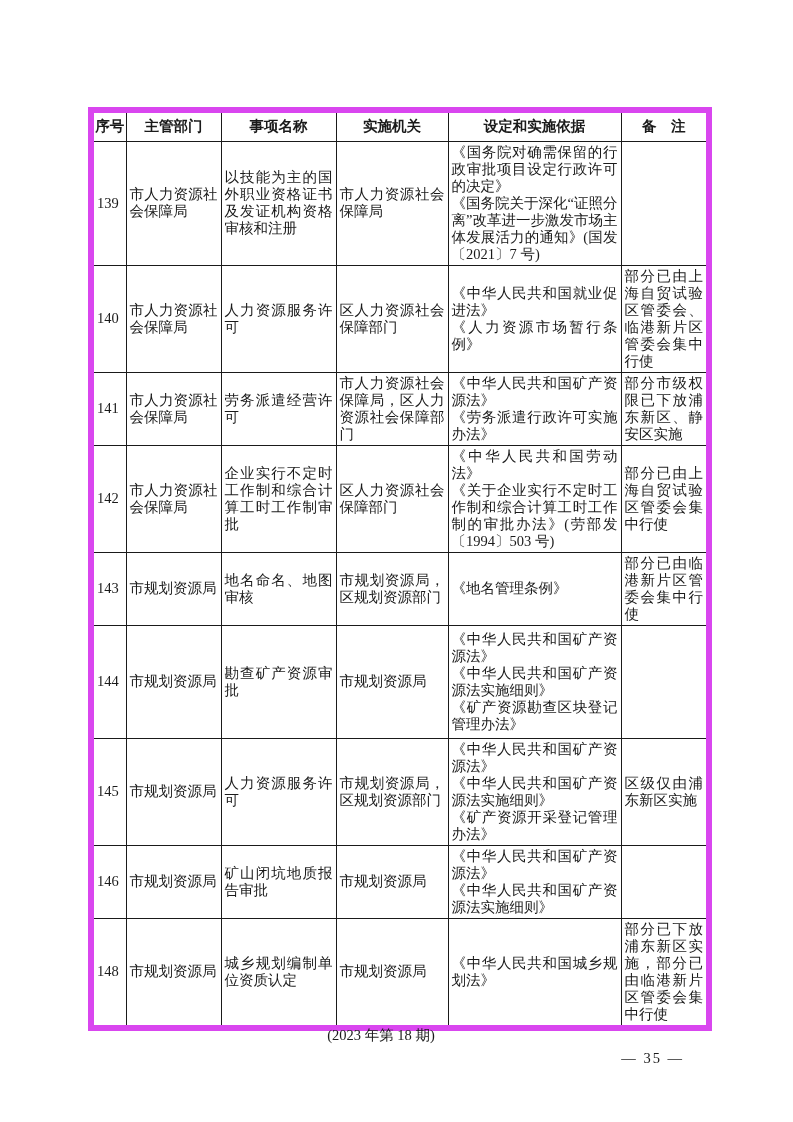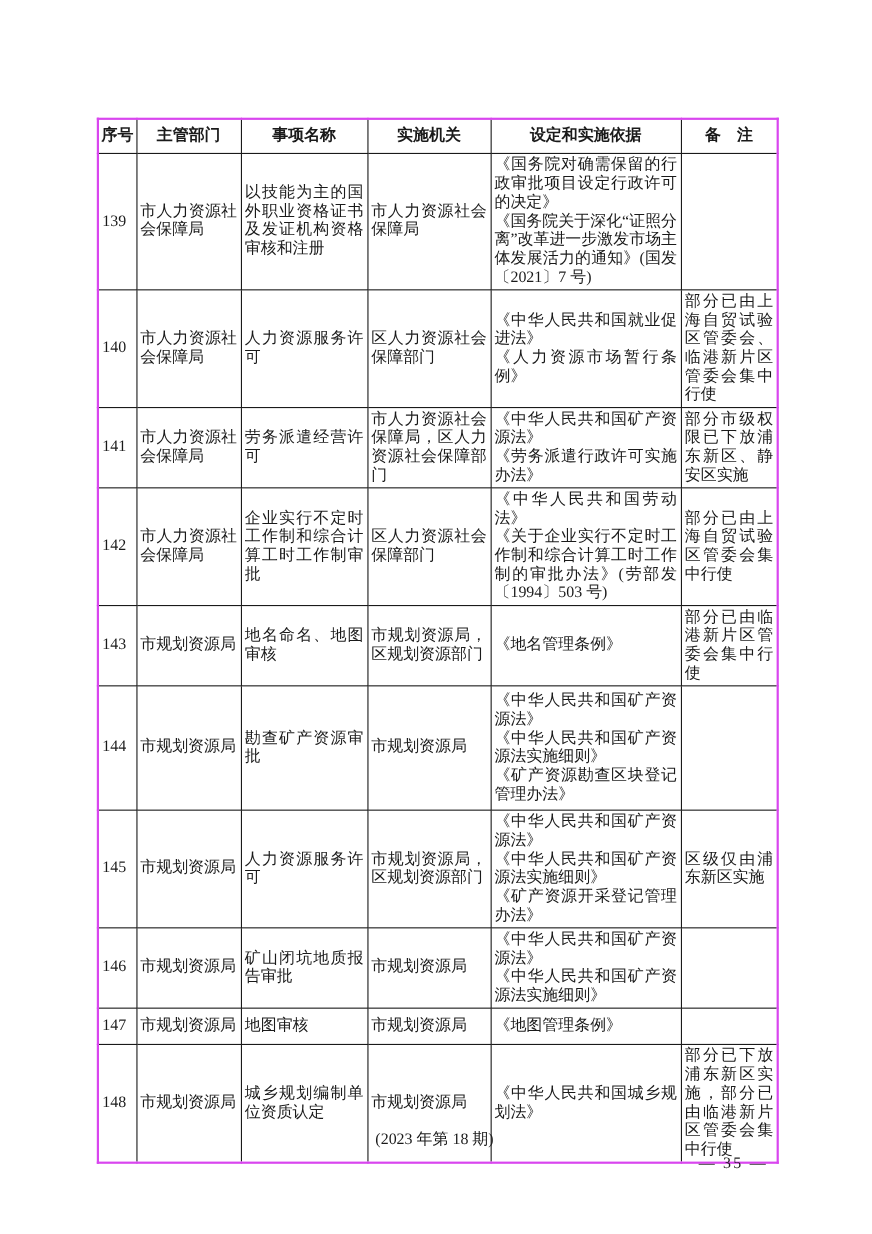--- a/index.html
+++ b/index.html
@@ -17,21 +17,21 @@
     font-family: "Liberation Serif", "DejaVu Serif", serif;
     color: #1a1a1a;
   }
   table.approval-table {
     position: absolute;
     left: 88px;
     top: 107px;
     width: 618px;
     border-collapse: collapse;
     table-layout: fixed;
-    border: 2px solid #d946ef;
+    border: 6px solid #d946ef;
   }
   table.approval-table th,
   table.approval-table td {
     border: 1px solid #1a1a1a;
     font-size: 14.5px;
     line-height: 17px;
     vertical-align: middle;
     padding: 2px 3px;
     overflow: hidden;
     word-break: break-all;
@@ -50,21 +50,21 @@
   }
   td.c-basis {
     text-align: left;
   }
   td.c-basis .basis-item {
     text-align: justify;
     text-justify: inter-character;
   }
   .footer {
     position: absolute;
-    left: 86px;
+    left: 72px;
     top: 1026px;
     width: 618px;
     height: 20px;
     font-size: 14.5px;
   }
   .footer .issue {
     display: block;
     text-align: center;
   }
   .footer .page-num {
@@ -182,30 +182,20 @@
         <td class="c-no">146</td>
         <td class="c-dept">市规划资源局</td>
         <td class="c-item">矿山闭坑地质报告审批</td>
         <td class="c-agency">市规划资源局</td>
         <td class="c-basis">
           <div class="basis-item">《中华人民共和国矿产资源法》</div>
           <div class="basis-item">《中华人民共和国矿产资源法实施细则》</div>
         </td>
         <td class="c-note"></td>
       </tr>
-      <tr style="height:33px">
-        <td class="c-no">147</td>
-        <td class="c-dept">市规划资源局</td>
-        <td class="c-item">地图审核</td>
-        <td class="c-agency">市规划资源局</td>
-        <td class="c-basis">
-          <div class="basis-item">《地图管理条例》</div>
-        </td>
-        <td class="c-note"></td>
-      </tr>
       <tr style="height:107px">
         <td class="c-no">148</td>
         <td class="c-dept">市规划资源局</td>
         <td class="c-item">城乡规划编制单位资质认定</td>
         <td class="c-agency">市规划资源局</td>
         <td class="c-basis">
           <div class="basis-item">《中华人民共和国城乡规划法》</div>
         </td>
         <td class="c-note">部分已下放浦东新区实施，部分已由临港新片区管委会集中行使</td>
       </tr>

